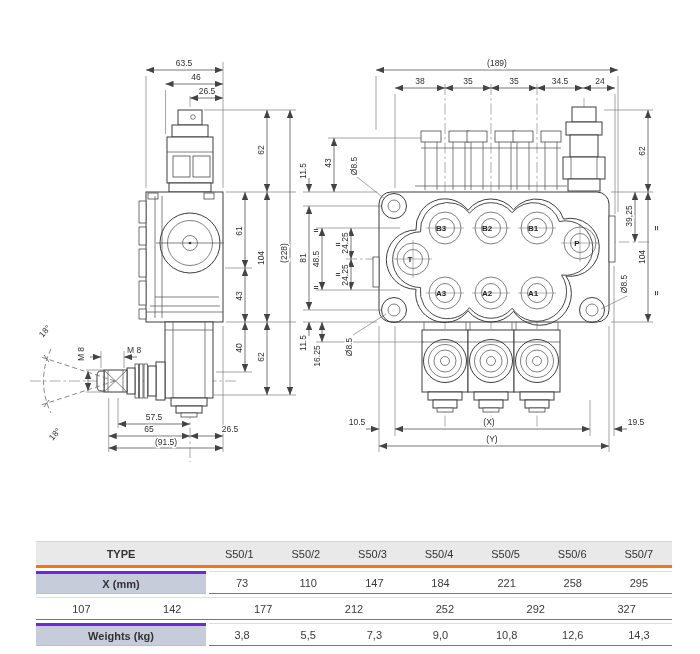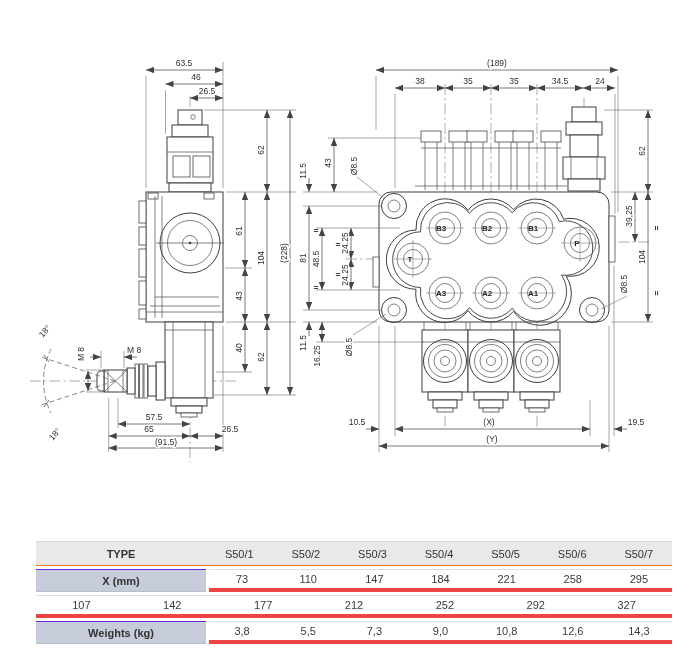--- a/index.html
+++ b/index.html
@@ -13,28 +13,28 @@
   .cl{stroke:#8a8a8a;stroke-width:.7;fill:none;stroke-dasharray:11 3 2.5 3;}
   .ext{stroke:#6a6a6a;stroke-width:.6;fill:none;}
   .dim{stroke:#555;stroke-width:.8;fill:none;}
   .dsh{stroke:#6a6a6a;stroke-width:.8;fill:none;stroke-dasharray:5 3;}
   .dt{font:8.5px "Liberation Sans",sans-serif;fill:#2e2e2e;paint-order:stroke;stroke:#ffffff;stroke-width:2.5px;text-anchor:middle;}
   .pt{font:bold 8px "Liberation Sans",sans-serif;fill:#222;text-anchor:middle;}
   .eq{font:bold 8.5px "Liberation Sans",sans-serif;fill:#444;text-anchor:middle;}
   
   #spec-table{position:absolute;left:36px;top:541px;width:636px;}
   .t-row{display:flex;height:23px;margin-bottom:3px;}
-  .t-head{background:#e9e9e9;border-top:1px solid #d6d6d6;border-bottom:1px solid #f97316;}
+  .t-head{background:#e9e9e9;border-top:1px solid #d6d6d6;border-bottom:3px solid #f97316;}
   .t-label{width:170px;display:flex;align-items:center;justify-content:center;
            font:bold 11px "Liberation Sans",sans-serif;color:#333;}
-  .t-row:not(.t-head) .t-label{background:#c7ccdb;border-top:1px solid #6d28d9;border-bottom:1px solid #b9bfcf;margin-right:3px;}
+  .t-row:not(.t-head) .t-label{background:#c7ccdb;border-top:3px solid #6d28d9;border-bottom:1px solid #b9bfcf;margin-right:3px;}
   .t-head .t-label{background:transparent;}
   .t-cell{flex:1;display:flex;align-items:center;justify-content:center;
           font:11px "Liberation Sans",sans-serif;color:#3a3a3a;}
-  .t-row:not(.t-head) .t-cell{background:#fff;border-top:1px solid #dedede;border-bottom:4px solid #ef4444;}
+  .t-row:not(.t-head) .t-cell{background:#fff;border-top:1px solid #dedede;border-bottom:1px solid #ef4444;}
   .t-head .t-cell{font-weight:normal;color:#333;}
 </style>
 </head>
 <body>
 
 <div id="stage">
 <svg width="700" height="535" viewBox="0 0 700 535">
   <defs>
     <marker id="arr" orient="auto-start-reverse" markerWidth="11" markerHeight="8" refX="10" refY="4">
       <path d="M0,0 L10,4 L0,8 z" fill="#444"></path>

